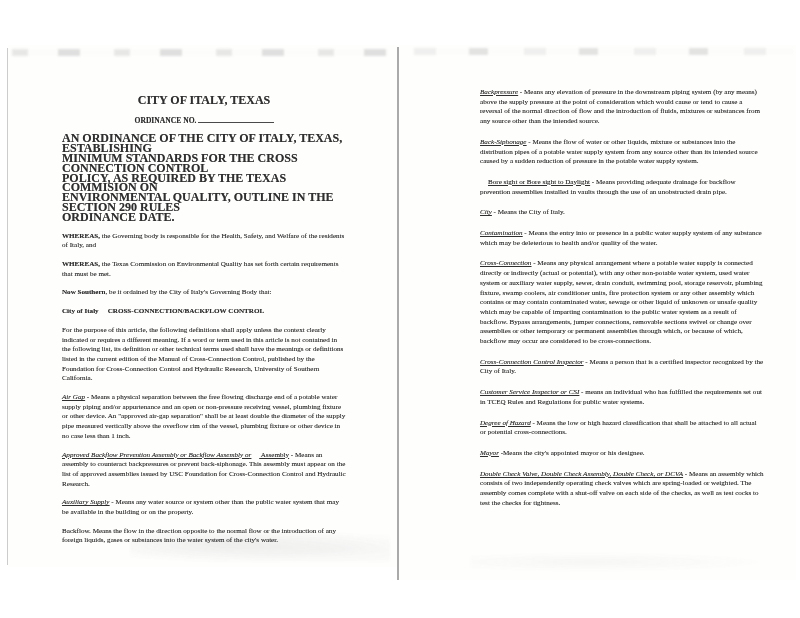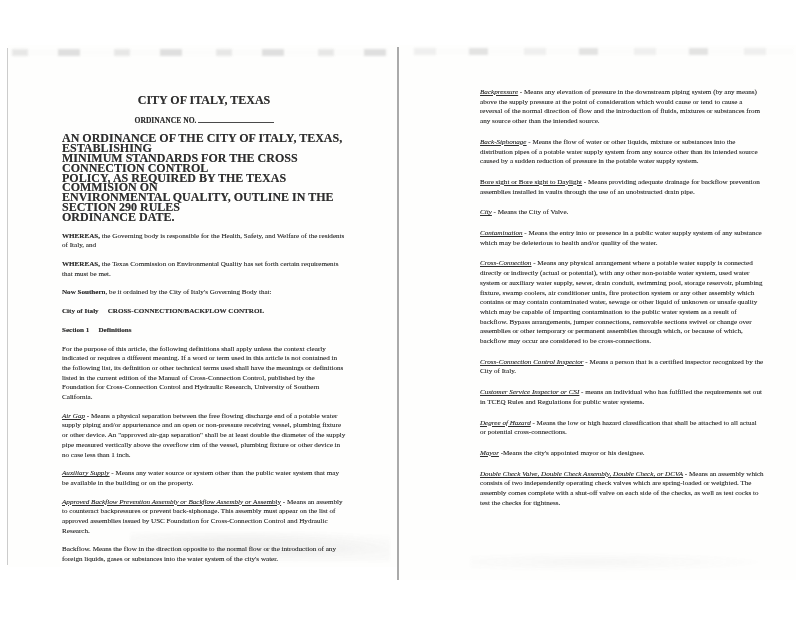--- a/index.html
+++ b/index.html
@@ -37,21 +37,21 @@
   .doc-heading{text-align:center;font-weight:bold;font-size:12px;margin:6px 0 9px;}
   .ordinance-line{text-align:center;font-weight:bold;font-size:7.6px;margin:0 0 9px;}
   .blank{display:inline-block;width:76px;height:7px;border-bottom:1px solid #4a4a4a;margin-left:1px;}
   .title-block{font-weight:bold;font-size:12px;line-height:9.8px;margin:0 0 9px;}
   .title-block div{margin:0;}
   .para{margin:0 0 9px;}
   .col-right .para{margin:0 0 11px;}
   .lead{font-weight:bold;}
   .gap2{display:inline-block;width:9px;}
   .term{font-style:italic;text-decoration:underline;text-underline-offset:1px;}
-  .term.roman{font-style:normal;}
+  .term.roman{font-style:normal;margin-left:8px;}
   .gap-before{margin-top:18px;}
 </style>
 </head>
 <body>
 
 <div class="canvas">
 
   <div class="page page-left"></div>
   <div class="page page-right"></div>
 
@@ -87,57 +87,54 @@
     </p>
 
     <p class="para">
       <span class="lead">Now Southern</span><span>, be it ordained by the City of Italy's Governing Body that:</span>
     </p>
 
     <p class="para">
       <span class="lead">City of Italy</span><span class="gap2"></span><span class="lead">CROSS-CONNECTION/BACKFLOW CONTROL</span>
     </p>
 
-    <p class="para">
-      <span class="lead">Section 1</span><span class="gap2"></span><span class="lead">Definitions</span>
-    </p>
 
     <p class="para">For the purpose of this article, the following definitions shall apply unless the context clearly indicated or requires a different meaning. If a word or term used in this article is not contained in the following list, its definition or other technical terms used shall have the meanings or definitions listed in the current edition of the Manual of Cross-Connection Control, published by the Foundation for Cross-Connection Control and Hydraulic Research, University of Southern California.</p>
 
     <p class="para">
       <span class="term">Air Gap</span><span> - Means a physical separation between the free flowing discharge end of a potable water supply piping and/or appurtenance and an open or non-pressure receiving vessel, plumbing fixture or other device. An "approved air-gap separation" shall be at least double the diameter of the supply pipe measured vertically above the overflow rim of the vessel, plumbing fixture or other device in no case less than 1 inch.</span>
     </p>
 
     <p class="para">
-      <span class="term">Auxiliary Supply</span><span> - Means any water source or system other than the public water system that may be available in the building or on the property.</span>
+      <span class="term">Approved Backflow Prevention Assembly or Backflow Assembly or</span><span class="term roman"> Assembly</span><span> - Means an assembly to counteract backpressures or prevent back-siphonage. This assembly must appear on the list of approved assemblies issued by USC Foundation for Cross-Connection Control and Hydraulic Research.</span>
     </p>
 
     <p class="para">
-      <span class="term">Approved Backflow Prevention Assembly or Backflow Assembly or</span><span class="term roman"> Assembly</span><span> - Means an assembly to counteract backpressures or prevent back-siphonage. This assembly must appear on the list of approved assemblies issued by USC Foundation for Cross-Connection Control and Hydraulic Research.</span>
+      <span class="term">Auxiliary Supply</span><span> - Means any water source or system other than the public water system that may be available in the building or on the property.</span>
     </p>
 
     <p class="para">Backflow. Means the flow in the direction opposite to the normal flow or the introduction of any foreign liquids, gases or substances into the water system of the city's water.</p>
   </div>
 
   <div class="col col-right">
 
     <p class="para">
       <span class="term">Backpressure</span><span> - Means any elevation of pressure in the downstream piping system (by any means) above the supply pressure at the point of consideration which would cause or tend to cause a reversal of the normal direction of flow and the introduction of fluids, mixtures or substances from any source other than the intended source.</span>
     </p>
 
     <p class="para">
       <span class="term">Back-Siphonage</span><span> - Means the flow of water or other liquids, mixture or substances into the distribution pipes of a potable water supply system from any source other than its intended source caused by a sudden reduction of pressure in the potable water supply system.</span>
     </p>
 
     <p class="para">
       <span class="term roman">Bore sight or Bore sight to Daylight</span><span> - Means providing adequate drainage for backflow prevention assemblies installed in vaults through the use of an unobstructed drain pipe.</span>
     </p>
 
     <p class="para">
-      <span class="term">City</span><span> - Means the City of Valve.</span>
+      <span class="term">City</span><span> - Means the City of Italy.</span>
     </p>
 
     <p class="para">
       <span class="term">Contamination</span><span> - Means the entry into or presence in a public water supply system of any substance which may be deleterious to health and/or quality of the water.</span>
     </p>
 
     <p class="para gap-before">
       <span class="term">Cross-Connection</span><span> - Means any physical arrangement where a potable water supply is connected directly or indirectly (actual or potential), with any other non-potable water system, used water system or auxiliary water supply, sewer, drain conduit, swimming pool, storage reservoir, plumbing fixture, swamp coolers, air conditioner units, fire protection system or any other assembly which contains or may contain contaminated water, sewage or other liquid of unknown or unsafe quality which may be capable of imparting contamination to the public water system as a result of backflow. Bypass arrangements, jumper connections, removable sections swivel or change over assemblies or other temporary or permanent assemblies through which, or because of which, backflow may occur are considered to be cross-connections.</span>
     </p>
 

